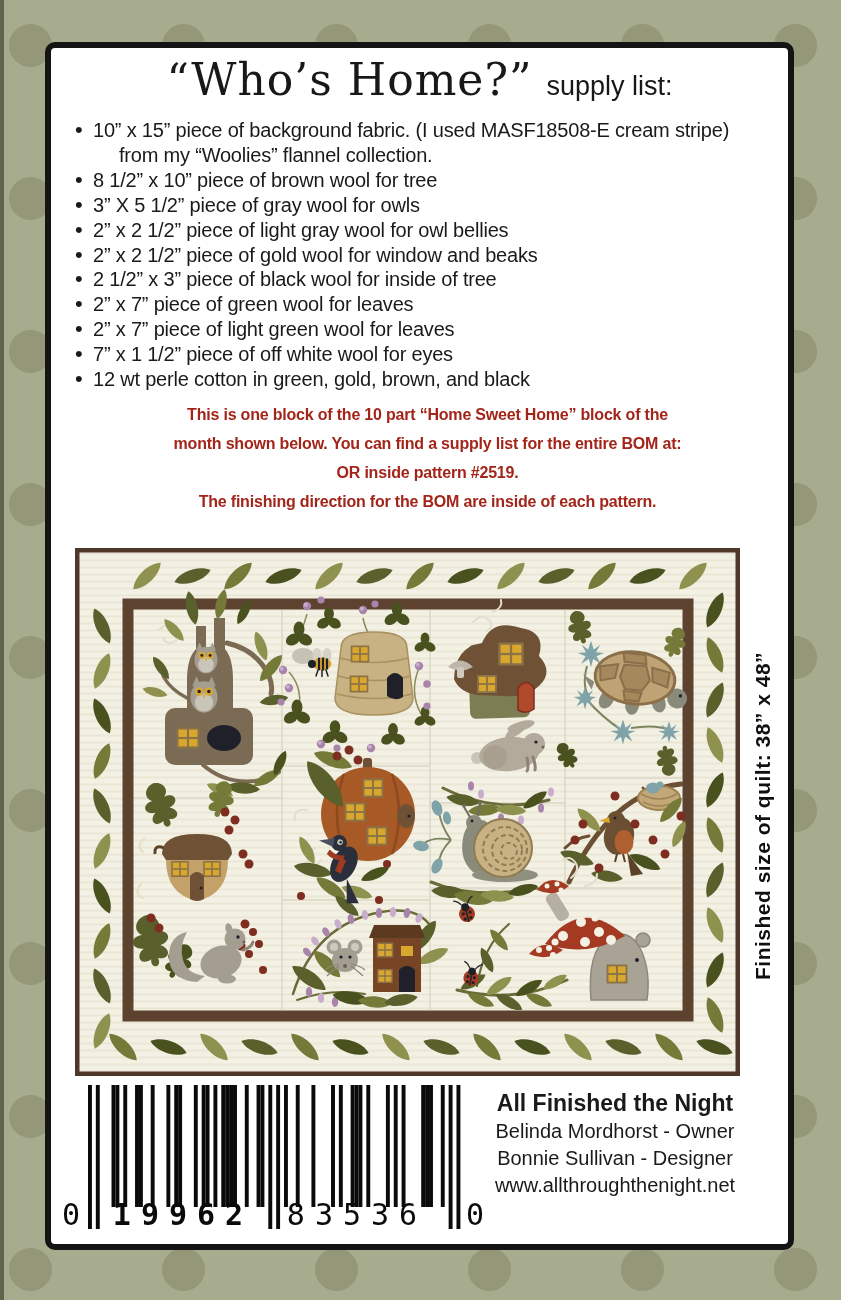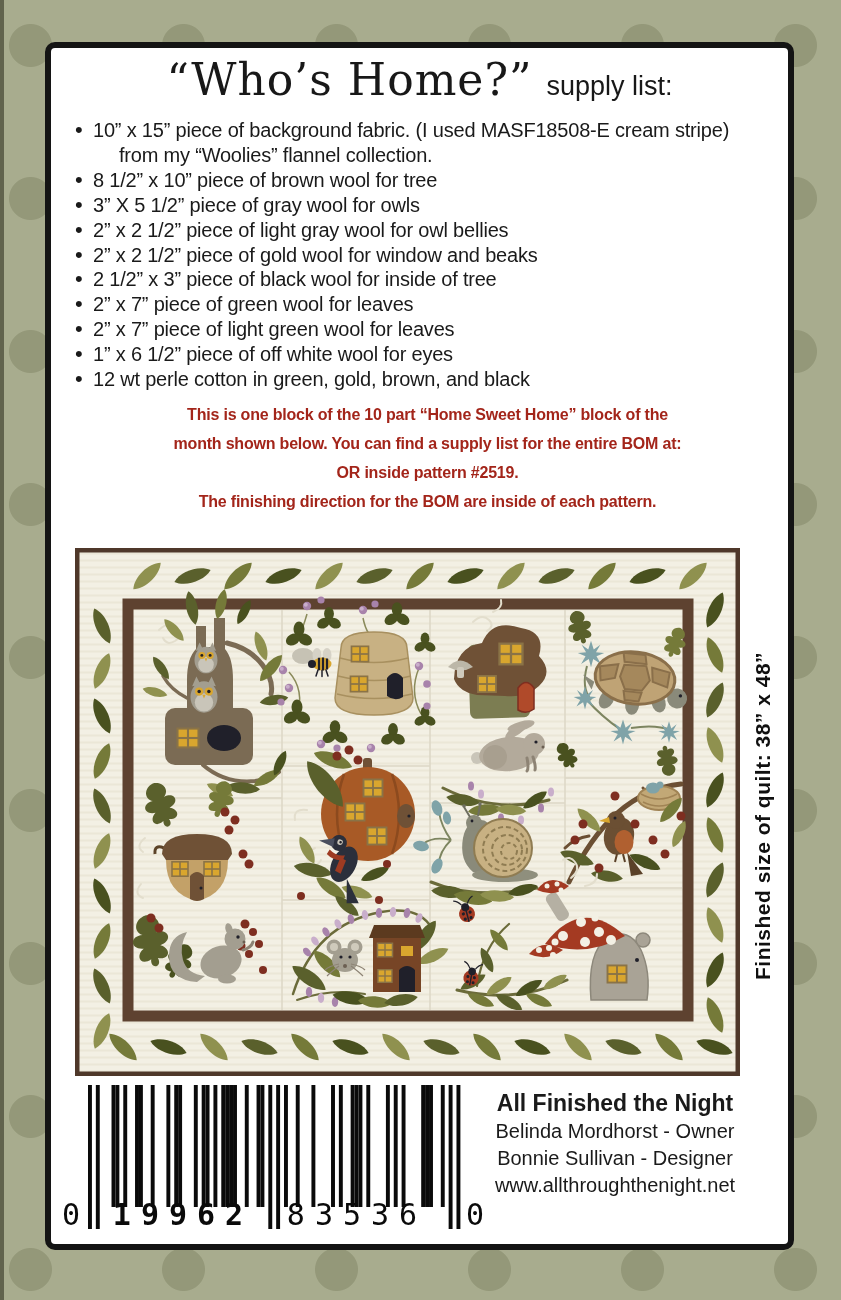--- a/index.html
+++ b/index.html
@@ -79,21 +79,21 @@
 
   <ul class="supply">
     <li><span class="bullet">•</span><span>10” x 15” piece of background fabric. (I used MASF18508-E cream stripe)</span><span class="cont">from my “Woolies” flannel collection.</span></li>
     <li><span class="bullet">•</span><span>8 1/2” x 10” piece of brown wool for tree</span></li>
     <li><span class="bullet">•</span><span>3” X 5 1/2” piece of gray wool for owls</span></li>
     <li><span class="bullet">•</span><span>2” x 2 1/2” piece of light gray wool for owl bellies</span></li>
     <li><span class="bullet">•</span><span>2” x 2 1/2” piece of gold wool for window and beaks</span></li>
     <li><span class="bullet">•</span><span>2 1/2” x 3” piece of black wool for inside of tree</span></li>
     <li><span class="bullet">•</span><span>2” x 7” piece of green wool for leaves</span></li>
     <li><span class="bullet">•</span><span>2” x 7” piece of light green wool for leaves</span></li>
-    <li><span class="bullet">•</span><span>1” x 6 1/2” piece of off white wool for eyes</span></li>
+    <li><span class="bullet">•</span><span>7” x 1 1/2” piece of off white wool for eyes</span></li>
     <li><span class="bullet">•</span><span>12 wt perle cotton in green, gold, brown, and black</span></li>
   </ul>
 
   <div class="bom">
     <div>This is one block of the 10 part “Home Sweet Home” block of the</div>
     <div>month shown below. You can find a supply list for the entire BOM at:</div>
     <div>OR inside pattern #2519.</div>
     <div>The finishing direction for the BOM are inside of each pattern.</div>
   </div>
 

